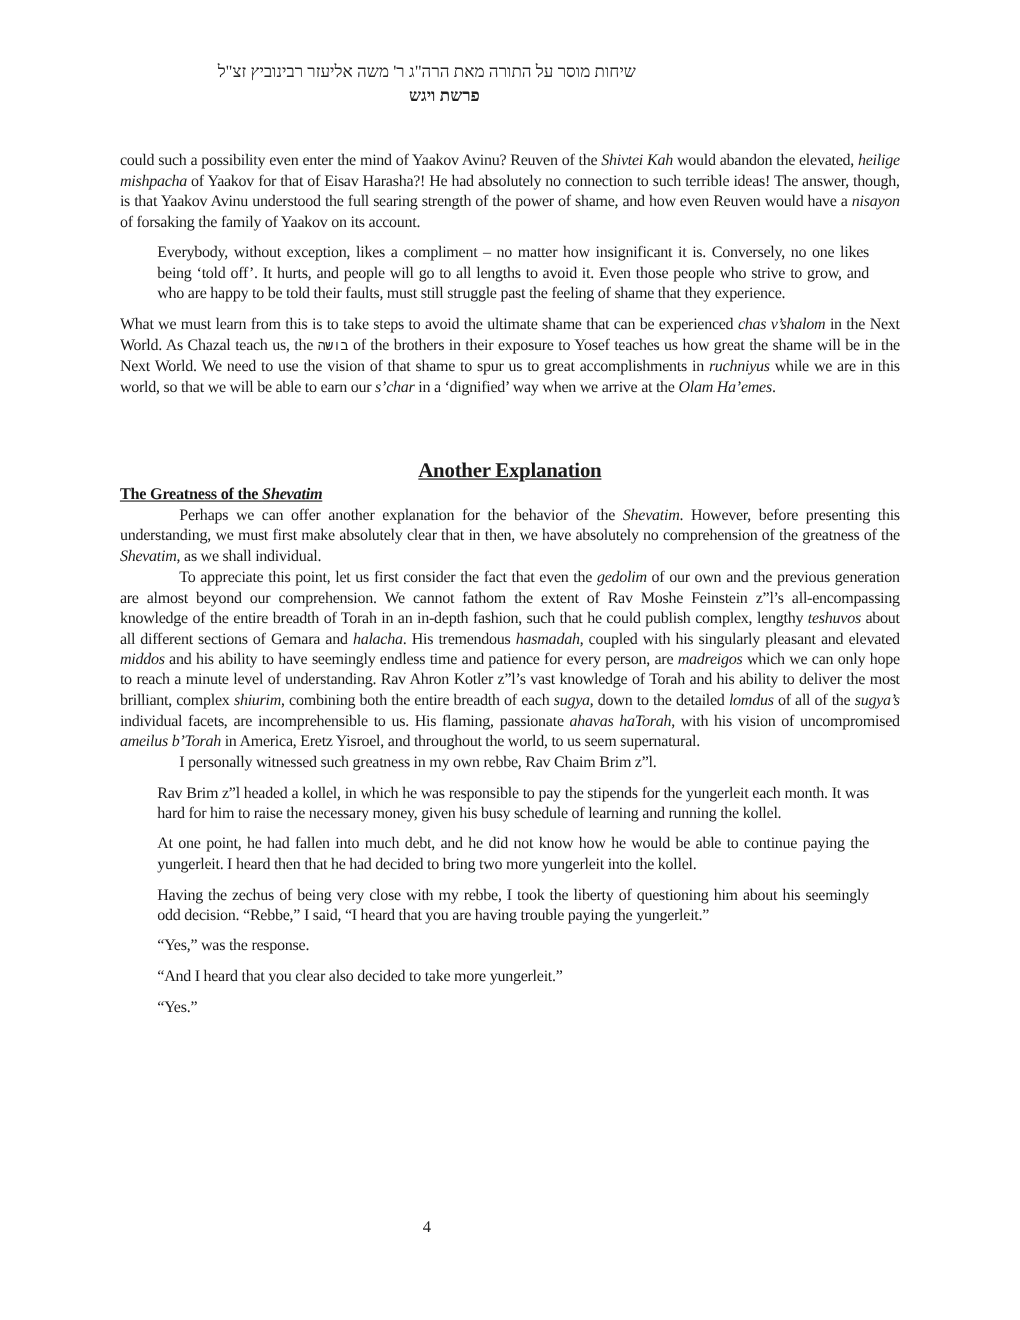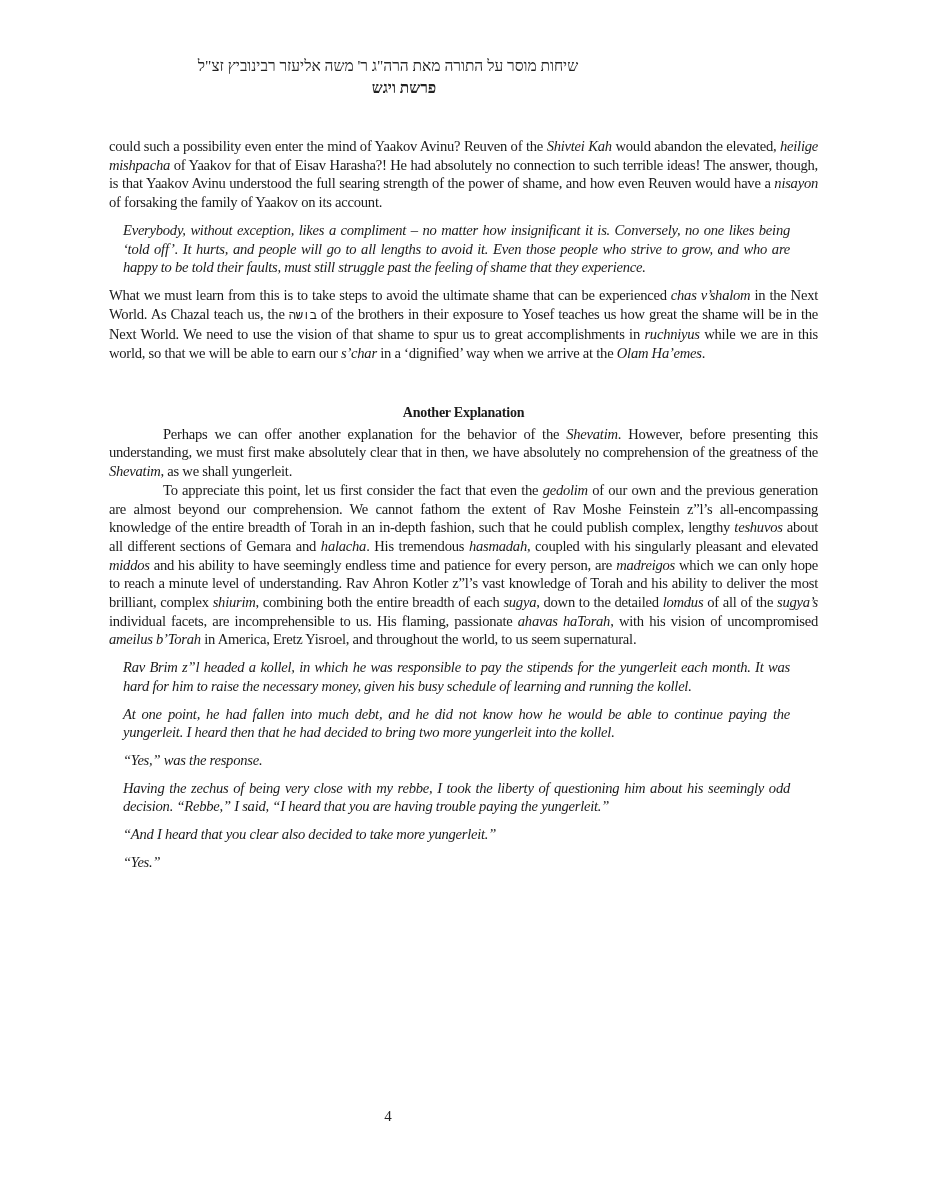--- a/index.html
+++ b/index.html
@@ -18,27 +18,27 @@
     .running-header .h2 { font-weight: bold; margin-left: 32px; }
     .body {
       position: absolute; left: 109px; width: 709px; top: 137px;
       font-size: 14.6px; line-height: 18.7px;
       letter-spacing: -0.25px;
       font-stretch: condensed;
     }
     p { margin: 0; text-align: justify; }
     p.indent { text-indent: 54px; }
     p.quote {
-      font-style: italic; margin-left: 14px; margin-right: 28px;
+      margin-left: 34px; margin-right: 28px;
     }
     .gap-s { margin-top: 9px; }
     .gap-q { margin-top: 9px; }
     .section-title {
-      text-align: center; font-weight: bold; 
-      font-size: 14px; line-height: 24px; margin-top: 38px;
+      text-align: center; font-weight: bold; text-decoration: underline;
+      font-size: 19px; line-height: 24px; margin-top: 55px;
     }
     .subheading {
       font-weight: bold; text-decoration: underline; font-size: 14.8px;
       line-height: 19px; margin-top: 0px;
     }
     .subheading i { font-style: italic; }
     i { font-style: italic; margin-top: 41px; }
     .hebrew { direction: rtl; unicode-bidi: embed; font-family: Liberation Mono, monospace; font-size: 12px; }
     .page-number {
       position: absolute; left: 0; right: 0; top: 1108px; text-align: center;
@@ -52,24 +52,26 @@
   <div class="running-header">
     <div>שיחות מוסר על התורה מאת הרה"ג ר' משה אליעזר רבינוביץ זצ"ל</div>
     <div class="h2">פרשת ויגש</div>
   </div>
 
   <div class="body" id="doc-body">
       <p><span>could such a possibility even enter the mind of Yaakov Avinu? Reuven of the </span><i>Shivtei Kah</i><span> would abandon the elevated, </span><i>heilige mishpacha</i><span> of Yaakov for that of Eisav Harasha?! He had absolutely no connection to such terrible ideas! The answer, though, is that Yaakov Avinu understood the full searing strength of the power of shame, and how even Reuven would have a </span><i>nisayon</i><span> of forsaking the family of Yaakov on its account.</span></p>
       <p class="quote gap-q"><span>Everybody, without exception, likes a compliment – no matter how insignificant it is. Conversely, no one likes being ‘told off’. It hurts, and people will go to all lengths to avoid it. Even those people who strive to grow, and who are happy to be told their faults, must still struggle past the feeling of shame that they experience.</span></p>
       <p class="gap-s"><span>What we must learn from this is to take steps to avoid the ultimate shame that can be experienced </span><i>chas v’shalom</i><span> in the Next World. As Chazal teach us, the </span><span class="hebrew">בושה</span><span> of the brothers in their exposure to Yosef teaches us how great the shame will be in the Next World. We need to use the vision of that shame to spur us to great accomplishments in </span><i>ruchniyus</i><span> while we are in this world, so that we will be able to earn our </span><i>s’char</i><span> in a ‘dignified’ way when we arrive at the </span><i>Olam Ha’emes</i><span>.</span></p>
       <div class="section-title"><span>Another Explanation</span></div>
-      <p class="indent"><span>Perhaps we can offer another explanation for the behavior of the </span><i>Shevatim</i><span>. However, before presenting this understanding, we must first make absolutely clear that in then, we have absolutely no comprehension of the greatness of the </span><i>Shevatim</i><span>, as we shall yungerleit.</span></p>
+      <div class="subheading"><span>The Greatness of the </span><i>Shevatim</i></div>
+      <p class="indent"><span>Perhaps we can offer another explanation for the behavior of the </span><i>Shevatim</i><span>. However, before presenting this understanding, we must first make absolutely clear that in then, we have absolutely no comprehension of the greatness of the </span><i>Shevatim</i><span>, as we shall individual.</span></p>
       <p class="indent"><span>To appreciate this point, let us first consider the fact that even the </span><i>gedolim</i><span> of our own and the previous generation are almost beyond our comprehension. We cannot fathom the extent of Rav Moshe Feinstein z”l’s all-encompassing knowledge of the entire breadth of Torah in an in-depth fashion, such that he could publish complex, lengthy </span><i>teshuvos</i><span> about all different sections of Gemara and </span><i>halacha</i><span>. His tremendous </span><i>hasmadah</i><span>, coupled with his singularly pleasant and elevated </span><i>middos</i><span> and his ability to have seemingly endless time and patience for every person, are </span><i>madreigos</i><span> which we can only hope to reach a minute level of understanding. Rav Ahron Kotler z”l’s  vast knowledge of Torah and his ability to deliver the most brilliant, complex </span><i>shiurim</i><span>, combining both the entire breadth of each </span><i>sugya</i><span>, down to the detailed </span><i>lomdus</i><span> of all of the </span><i>sugya’s</i><span> individual facets, are incomprehensible to us. His flaming, passionate </span><i>ahavas haTorah</i><span>, with his vision of uncompromised </span><i>ameilus b’Torah</i><span> in America, Eretz Yisroel, and throughout the world, to us seem supernatural.</span></p>
+      <p class="indent"><span>I personally witnessed such greatness in my own rebbe, Rav Chaim Brim z”l.</span></p>
       <p class="quote gap-q"><span>Rav Brim z”l headed a kollel, in which he was  responsible to pay the stipends for the yungerleit each month. It was hard for him to raise the necessary money, given his busy schedule of learning and running the kollel.</span></p>
       <p class="quote gap-q"><span>At one point, he had fallen into much debt, and he did not know how he would be able to continue paying the yungerleit. I heard then that he had decided to bring two more yungerleit into the kollel.</span></p>
+      <p class="quote gap-q"><span>Having the zechus of being very close with my rebbe, I took the liberty of questioning him about his seemingly odd decision. “Rebbe,” I said, “I heard that you are having trouble paying the yungerleit.”</span></p>
       <p class="quote gap-q"><span>“Yes,” was the response.</span></p>
-      <p class="quote gap-q"><span>Having the zechus of being very close with my rebbe, I took the liberty of questioning him about his seemingly odd decision. “Rebbe,” I said, “I heard that you are having trouble paying the yungerleit.”</span></p>
       <p class="quote gap-q"><span>“And I heard that you clear also decided to take more yungerleit.”</span></p>
       <p class="quote gap-q"><span>“Yes.”</span></p>
     </div>
 
   <div class="page-number">4</div>
 </div>
 
 </body></html>

